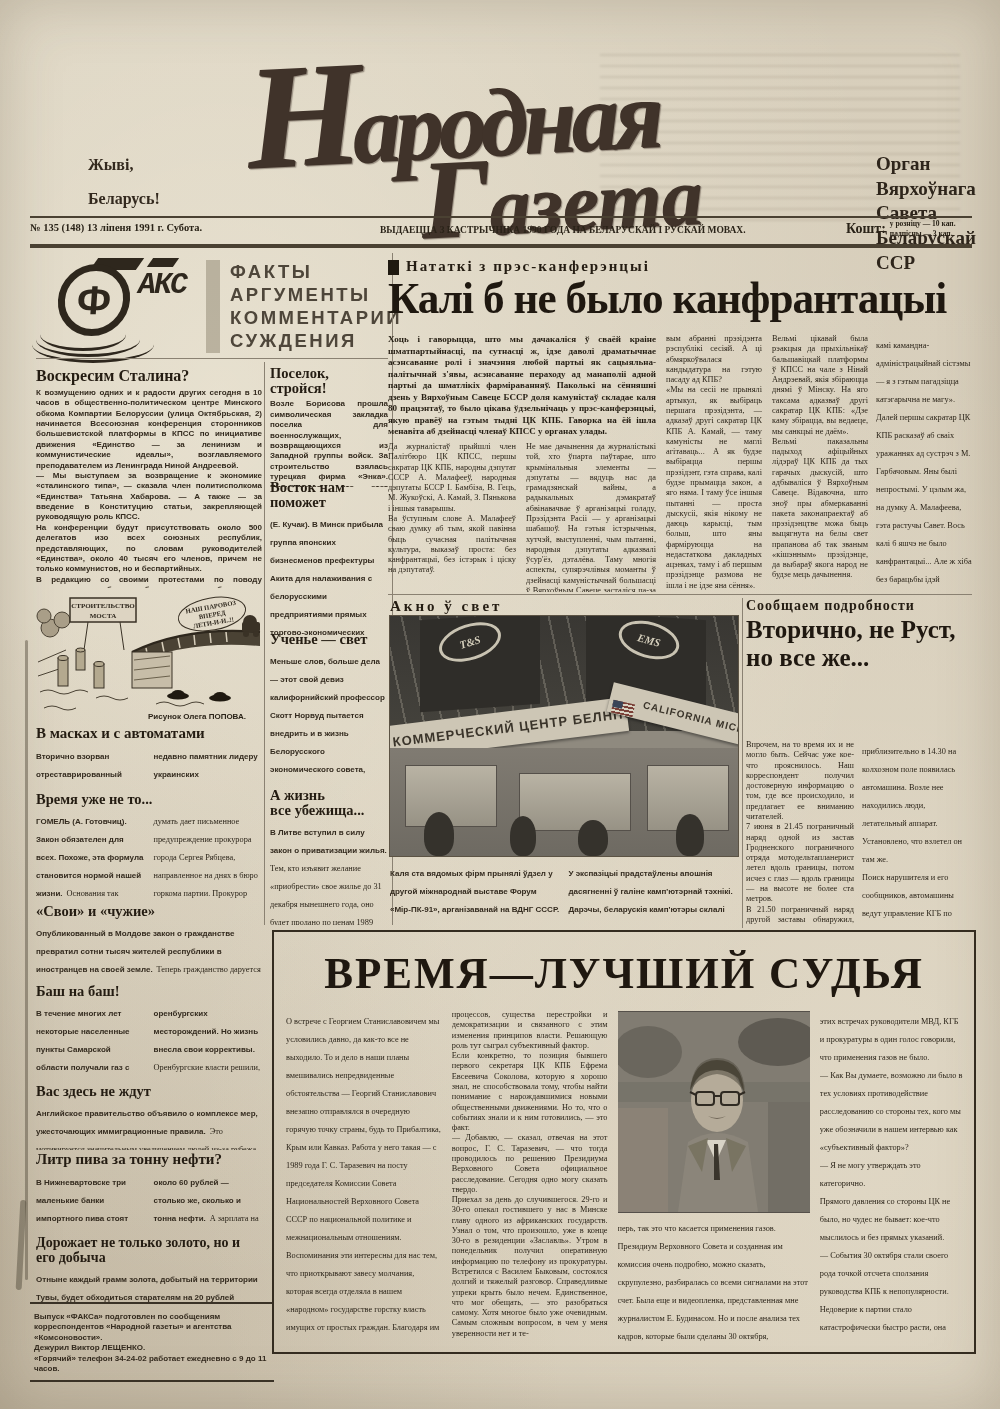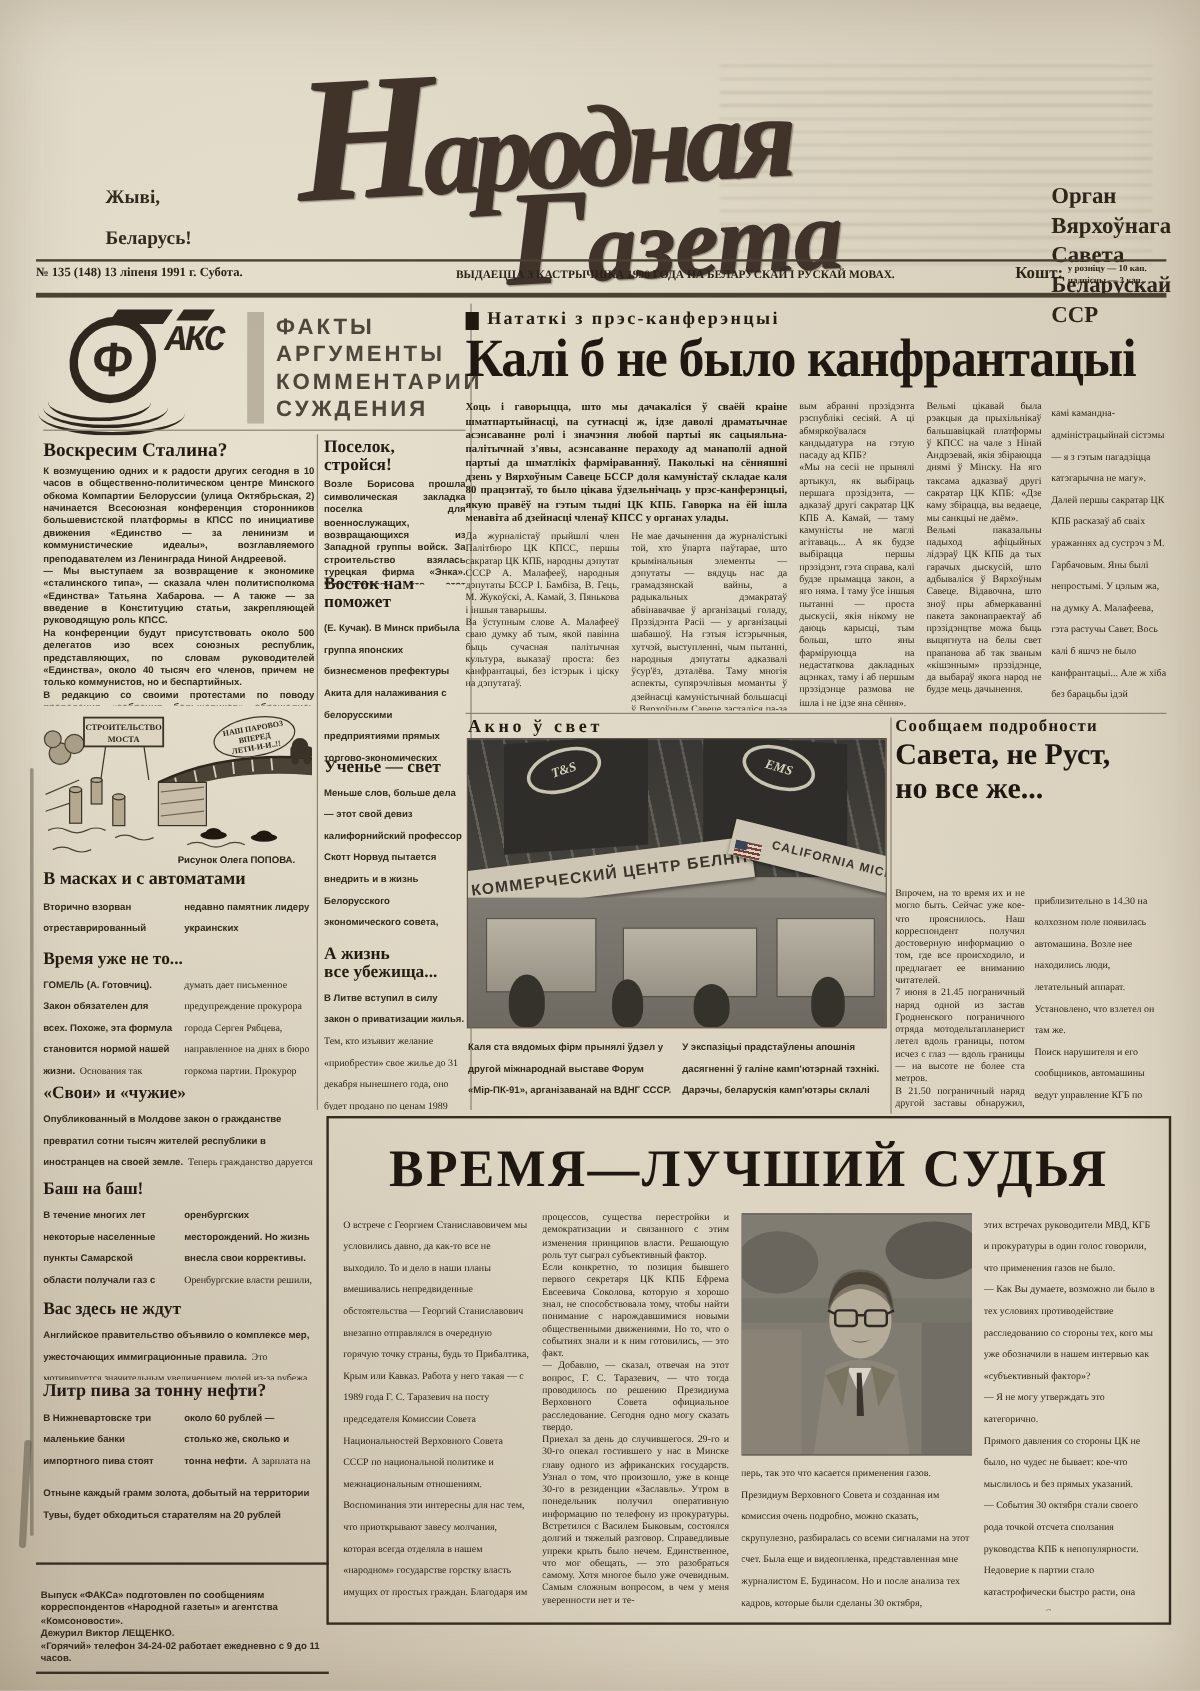--- a/index.html
+++ b/index.html
@@ -55,21 +55,21 @@
           font-style:italic;font-size:30px;letter-spacing:-2px;color:#2e271d}
   .arcs i{position:absolute;border:0;border-bottom:3px solid #2e271d;border-radius:50%}
   .tagline{position:absolute;left:172px;top:2px;font-family:"Liberation Sans",sans-serif;font-weight:800;
            font-size:18.5px;line-height:1.25;letter-spacing:2.5px;color:#4e463a;white-space:pre-line;
            border-left:14px solid rgba(150,140,120,.55);padding-left:10px}
 
   .cartoon{left:36px;top:592px;width:226px;height:128px}
   .cart-credit{position:absolute;right:16px;bottom:-1px;font-family:"Liberation Sans",sans-serif;
                font-weight:700;font-size:8px}
   .faks-footer{left:30px;top:1302px;width:236px;border-top:2px solid #3a3226;border-bottom:2px solid #3a3226;
-               padding:21px 4px 6px}
+               padding:8px 4px 6px}
 
   
   .mkick-sq{left:388px;top:260px;width:11px;height:15px;background:#1f1910}
   .m-title{left:388px;top:276px;width:586px;font-weight:700;font-size:45px;line-height:1;
            color:#1f1810;transform:scaleX(.96);transform-origin:left;letter-spacing:-1px}
   .m-lead{left:388px;top:334px;width:268px;height:102px;font-weight:700;font-size:9px;line-height:1.28;
           text-align:justify;white-space:pre-line;color:#241d12}
 
   
   .photo{left:390px;top:616px;width:348px;height:240px;background:#8f8a7f;overflow:hidden;
@@ -282,20 +282,21 @@
 
   <div class="abs" style="left:36px;top:1150px;width:226px">
     <div class="btitle" style="font-size:15px">Литр пива за тонну нефти?</div>
     <div class="c2 clip" style="height:58px">
       <span class="sans8">В Нижневартовске три маленькие банки импортного пива стоят около 60 рублей — столько же, сколько и тонна нефти.</span>
       <span class="body8">А зарплата на нефтяных промыслах 800—1000 рублей. Не удивительно, что многие специалисты высокой квалификации уезжают из Сибири, ведь такие деньги они могут заработать и в других местах на более легкой работе.</span>
     </div>
   </div>
 
   <div class="abs" style="left:36px;top:1234px;width:226px">
+    <div class="btitle" style="font-size:14px">Дорожает не только золото, но и его добыча</div>
     <div class="clip" style="height:38px">
       <span class="sans8">Отныне каждый грамм золота, добытый на территории Тувы, будет обходиться старателям на 20 рублей дороже.</span>
       
     </div>
   </div>
 
   <div class="abs faks-footer">
     <div class="sans8" style="text-align:left">Выпуск «ФАКСа» подготовлен по сообщениям корреспондентов «Народной газеты» и агентства «Комсоновости».
 Дежурил Виктор ЛЕЩЕНКО.
 «Горячий» телефон 34-24-02 работает ежедневно с 9 до 11 часов.</div>
@@ -369,21 +370,21 @@
     <div class="blob" style="left:188px;top:204px;width:30px;height:36px"></div>
     <div class="blob" style="left:286px;top:198px;width:28px;height:42px"></div>
   </div>
   <div class="abs c2 clip" style="left:390px;top:862px;width:348px;height:64px">
     <span class="sans8" style="font-weight:600">Каля ста вядомых фірм прынялі ўдзел у другой міжнароднай выставе Форум «Мір-ПК-91», арганізаванай на ВДНГ СССР. У экспазіцыі прадстаўлены апошнія дасягненні ў галіне камп'ютэрнай тэхнікі. Дарэчы, беларускія камп'ютэры склалі канкурэнцыю вядомым вытворцам гэтай тэхнікі з многіх краін свету.
 НА ЗДЫМКУ: каля стэндаў тэхніка-камерцыйнага цэнтра БЕЛНВАВТ.
 Фота Уладзіміра ШУБЫ.            (БЕЛТА).</span>
   </div>
 
   <div class="abs kick" style="left:746px;top:598px;font-size:14px;letter-spacing:1px">Сообщаем подробности</div>
-  <div class="abs d-title" style="white-space:pre-line">Савета, не Руст,
+  <div class="abs d-title" style="white-space:pre-line">Вторично, не Руст,
 но все же...</div>
   <div class="abs body8 clip" style="left:746px;top:740px;width:108px;height:186px">Впрочем, на то время их и не могло быть. Сейчас уже кое-что прояснилось. Наш корреспондент получил достоверную информацию о том, где все происходило, и предлагает ее вниманию читателей.
 7 июня в 21.45 пограничный наряд одной из застав Гродненского пограничного отряда мотодельтапланерист летел вдоль границы, потом исчез с глаз — вдоль границы — на высоте не более ста метров.
 В 21.50 пограничный наряд другой заставы обнаружил, что мотодельтапланерист пересек границу. О нарушителе сообщили службе ПВО, польским пограничникам.
 Первое, что удалось установить, — место старта мотодельтоплана. Жители деревни Глебовичи, что в Берестовицком районе, видели, как в тот день,</div>
   <div class="abs" style="left:862px;top:740px;width:110px;height:186px;overflow:hidden">
     <span class="body8">приблизительно в 14.30 на колхозном поле появилась автомашина. Возле нее находились люди, летательный аппарат. Установлено, что взлетел он там же.
 Поиск нарушителя и его сообщников, автомашины ведут управление КГБ по Гродненской области, правоохранительные органы.
 Дельтоплан не исчез бесследно. Его вскоре обнаружили в 15 километрах от границы. Установлено, что аппарат изготовлен в заводских условиях,</span>
     

